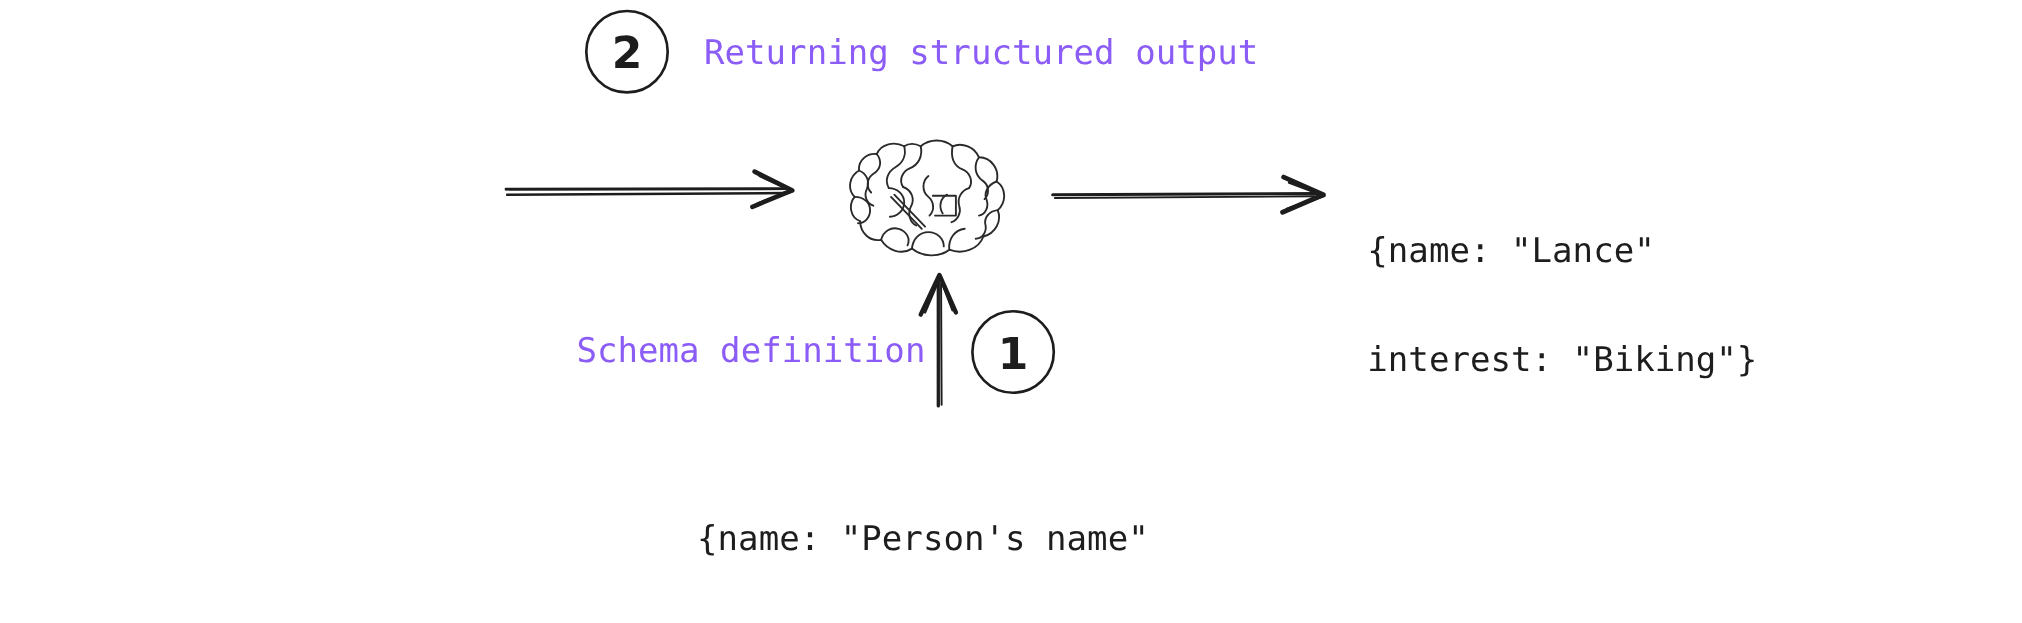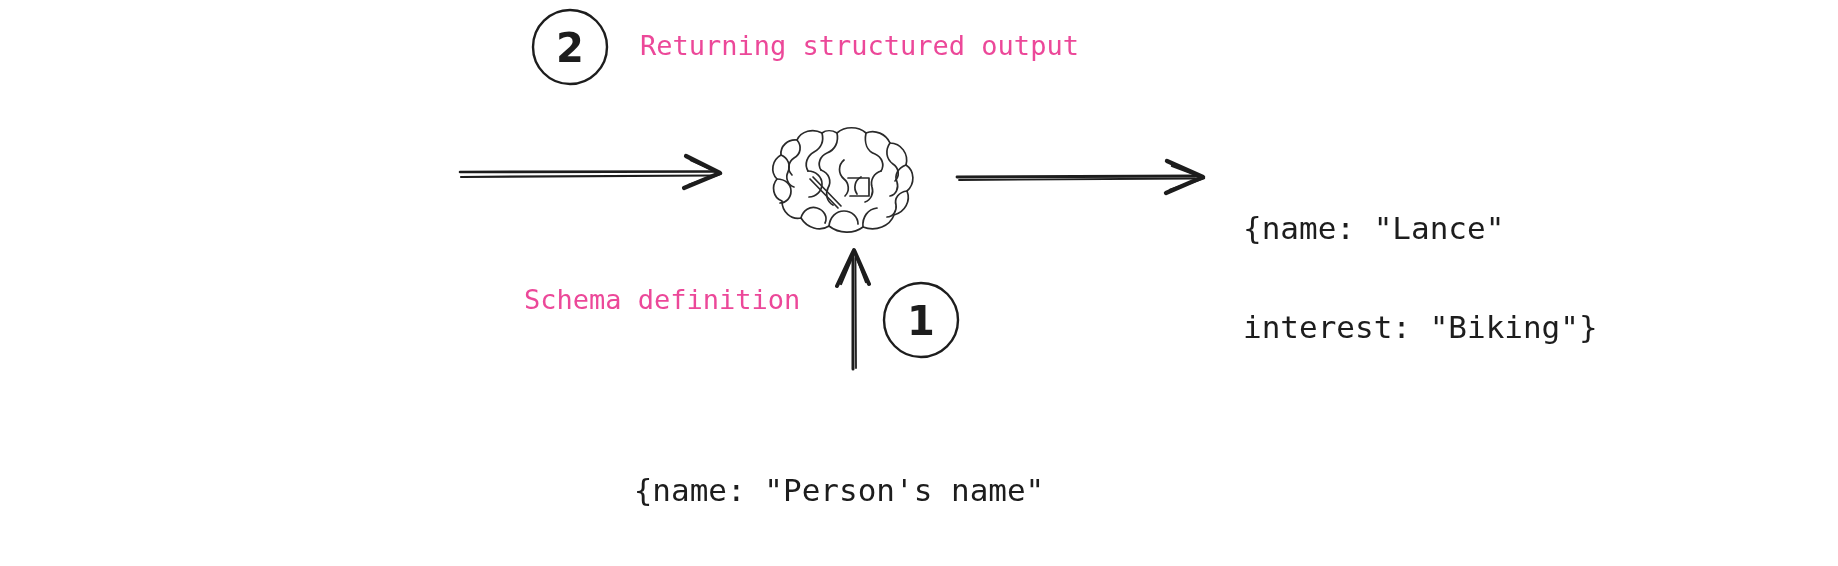--- a/index.html
+++ b/index.html
@@ -27,31 +27,31 @@
     width: 470px;
     font-family: "DejaVu Sans", sans-serif;
     font-style: italic;
     font-size: 31px;
     letter-spacing: 0.5px;
     color: #1a1a1a;
     white-space: nowrap;
   }
   .step-label {
     font-family: "DejaVu Sans Mono", monospace;
-    font-size: 27px;
-    color: #ec4899;
+    font-size: 31px;
+    color: #8b5cf6;
     white-space: nowrap;
   }
   .label-returning {
     left: 640px;
     top: 30px;
   }
   .label-schema {
     left: 524px;
-    top: 284px;
+    top: 301px;
     text-align: center;
   }
   .json-block {
     font-family: "DejaVu Sans Mono", monospace;
     font-size: 31px;
     line-height: 33px;
     color: #1d1d1d;
     white-space: pre;
   }
   .json-output {

